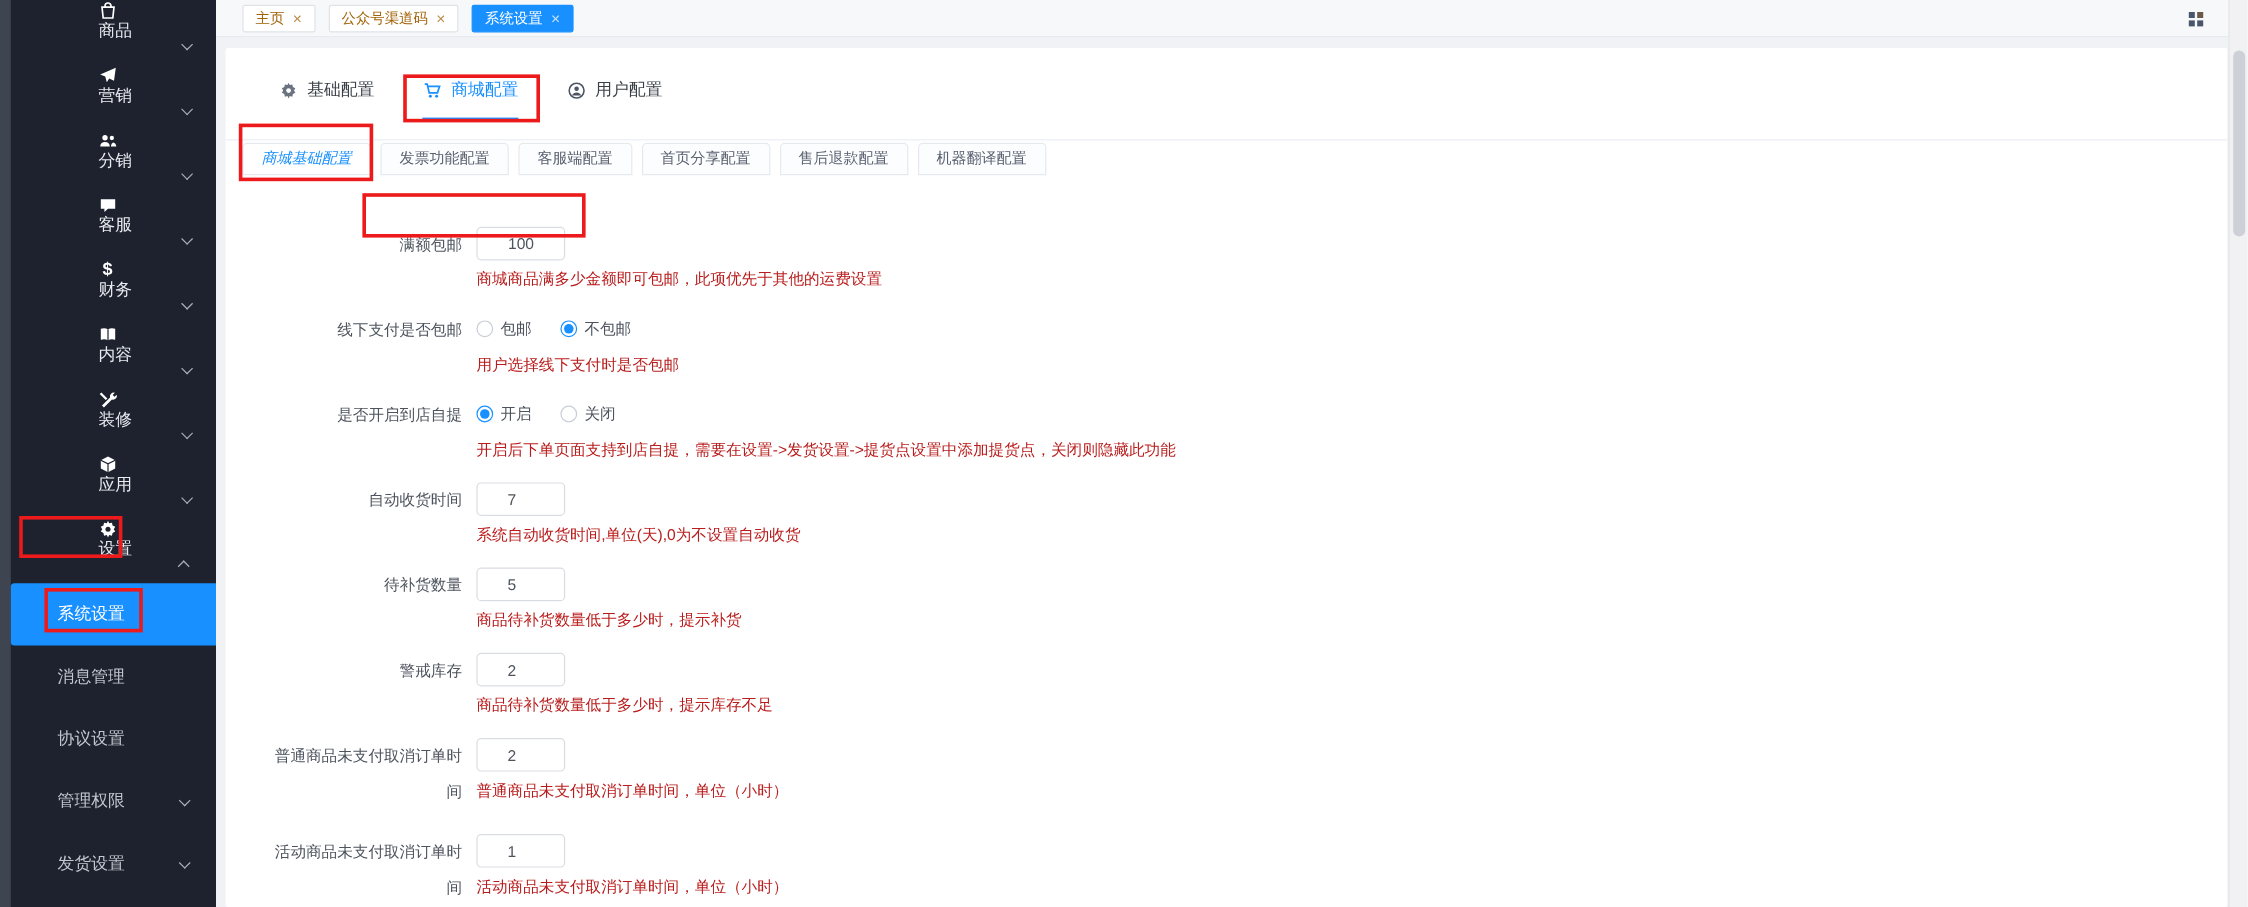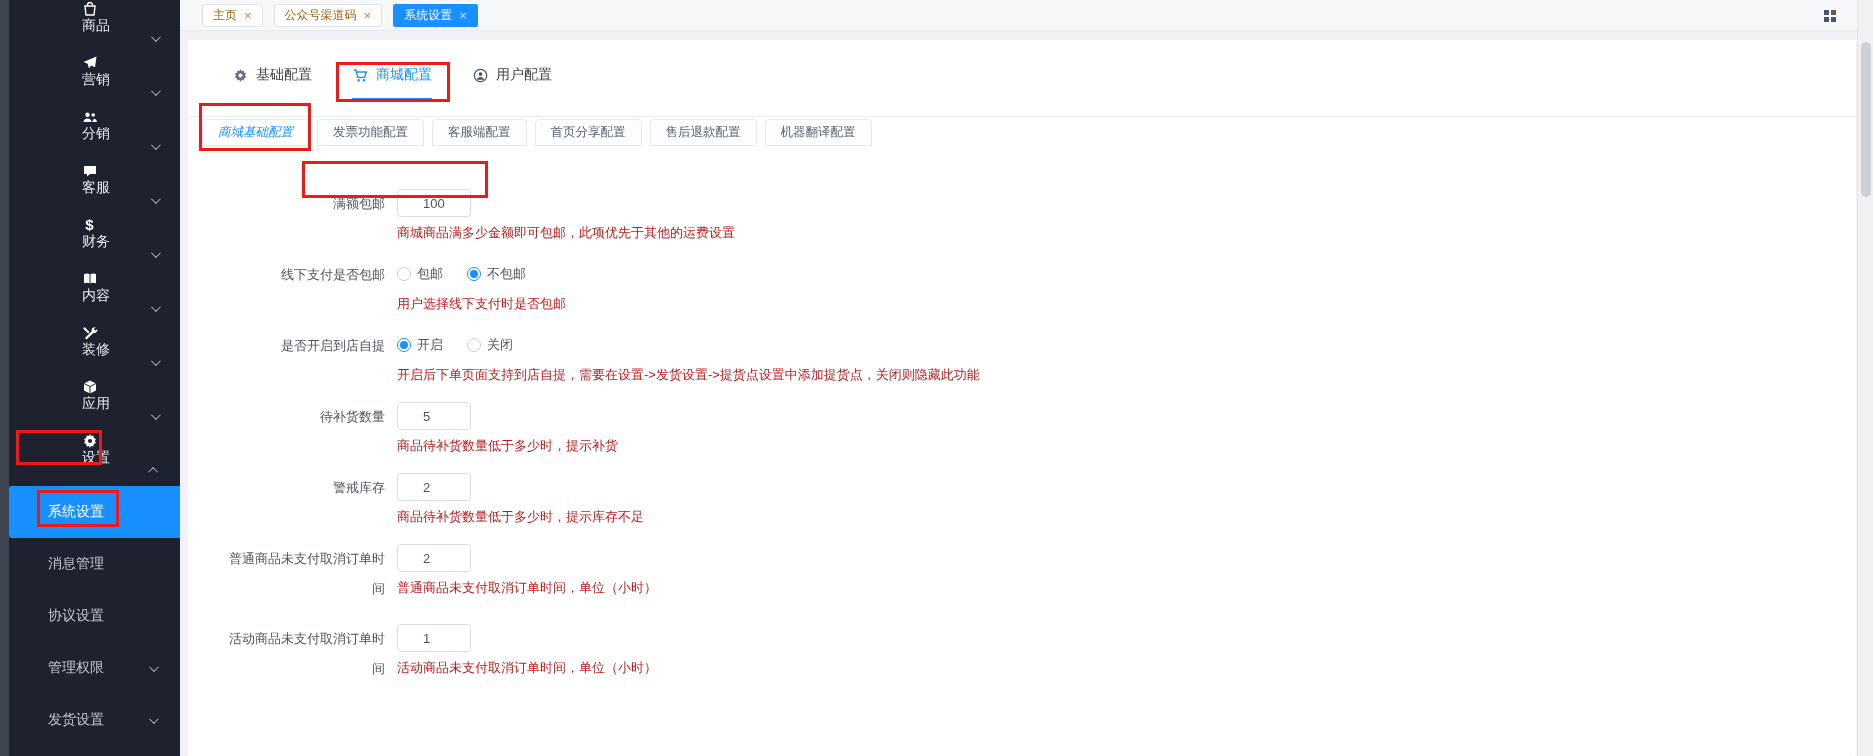--- a/index.html
+++ b/index.html
@@ -293,20 +293,27 @@
           </span>
           <span class="ropt">
             <span class="radio"></span>
             <span>关闭</span>
           </span>
         </div>
         <div class="fhint">开启后下单页面支持到店自提，需要在设置-&gt;发货设置-&gt;提货点设置中添加提货点，关闭则隐藏此功能</div>
       </div>
     </div>
 
+    <div class="frow">
+      <div class="flabel">自动收货时间</div>
+      <div class="fbody">
+        <input class="finput" value="7" style="">
+        <div class="fhint">系统自动收货时间,单位(天),0为不设置自动收货</div>
+      </div>
+    </div>
 
     <div class="frow">
       <div class="flabel">待补货数量</div>
       <div class="fbody">
         <input class="finput" value="5" style="">
         <div class="fhint">商品待补货数量低于多少时，提示补货</div>
       </div>
     </div>
 
     <div class="frow">

